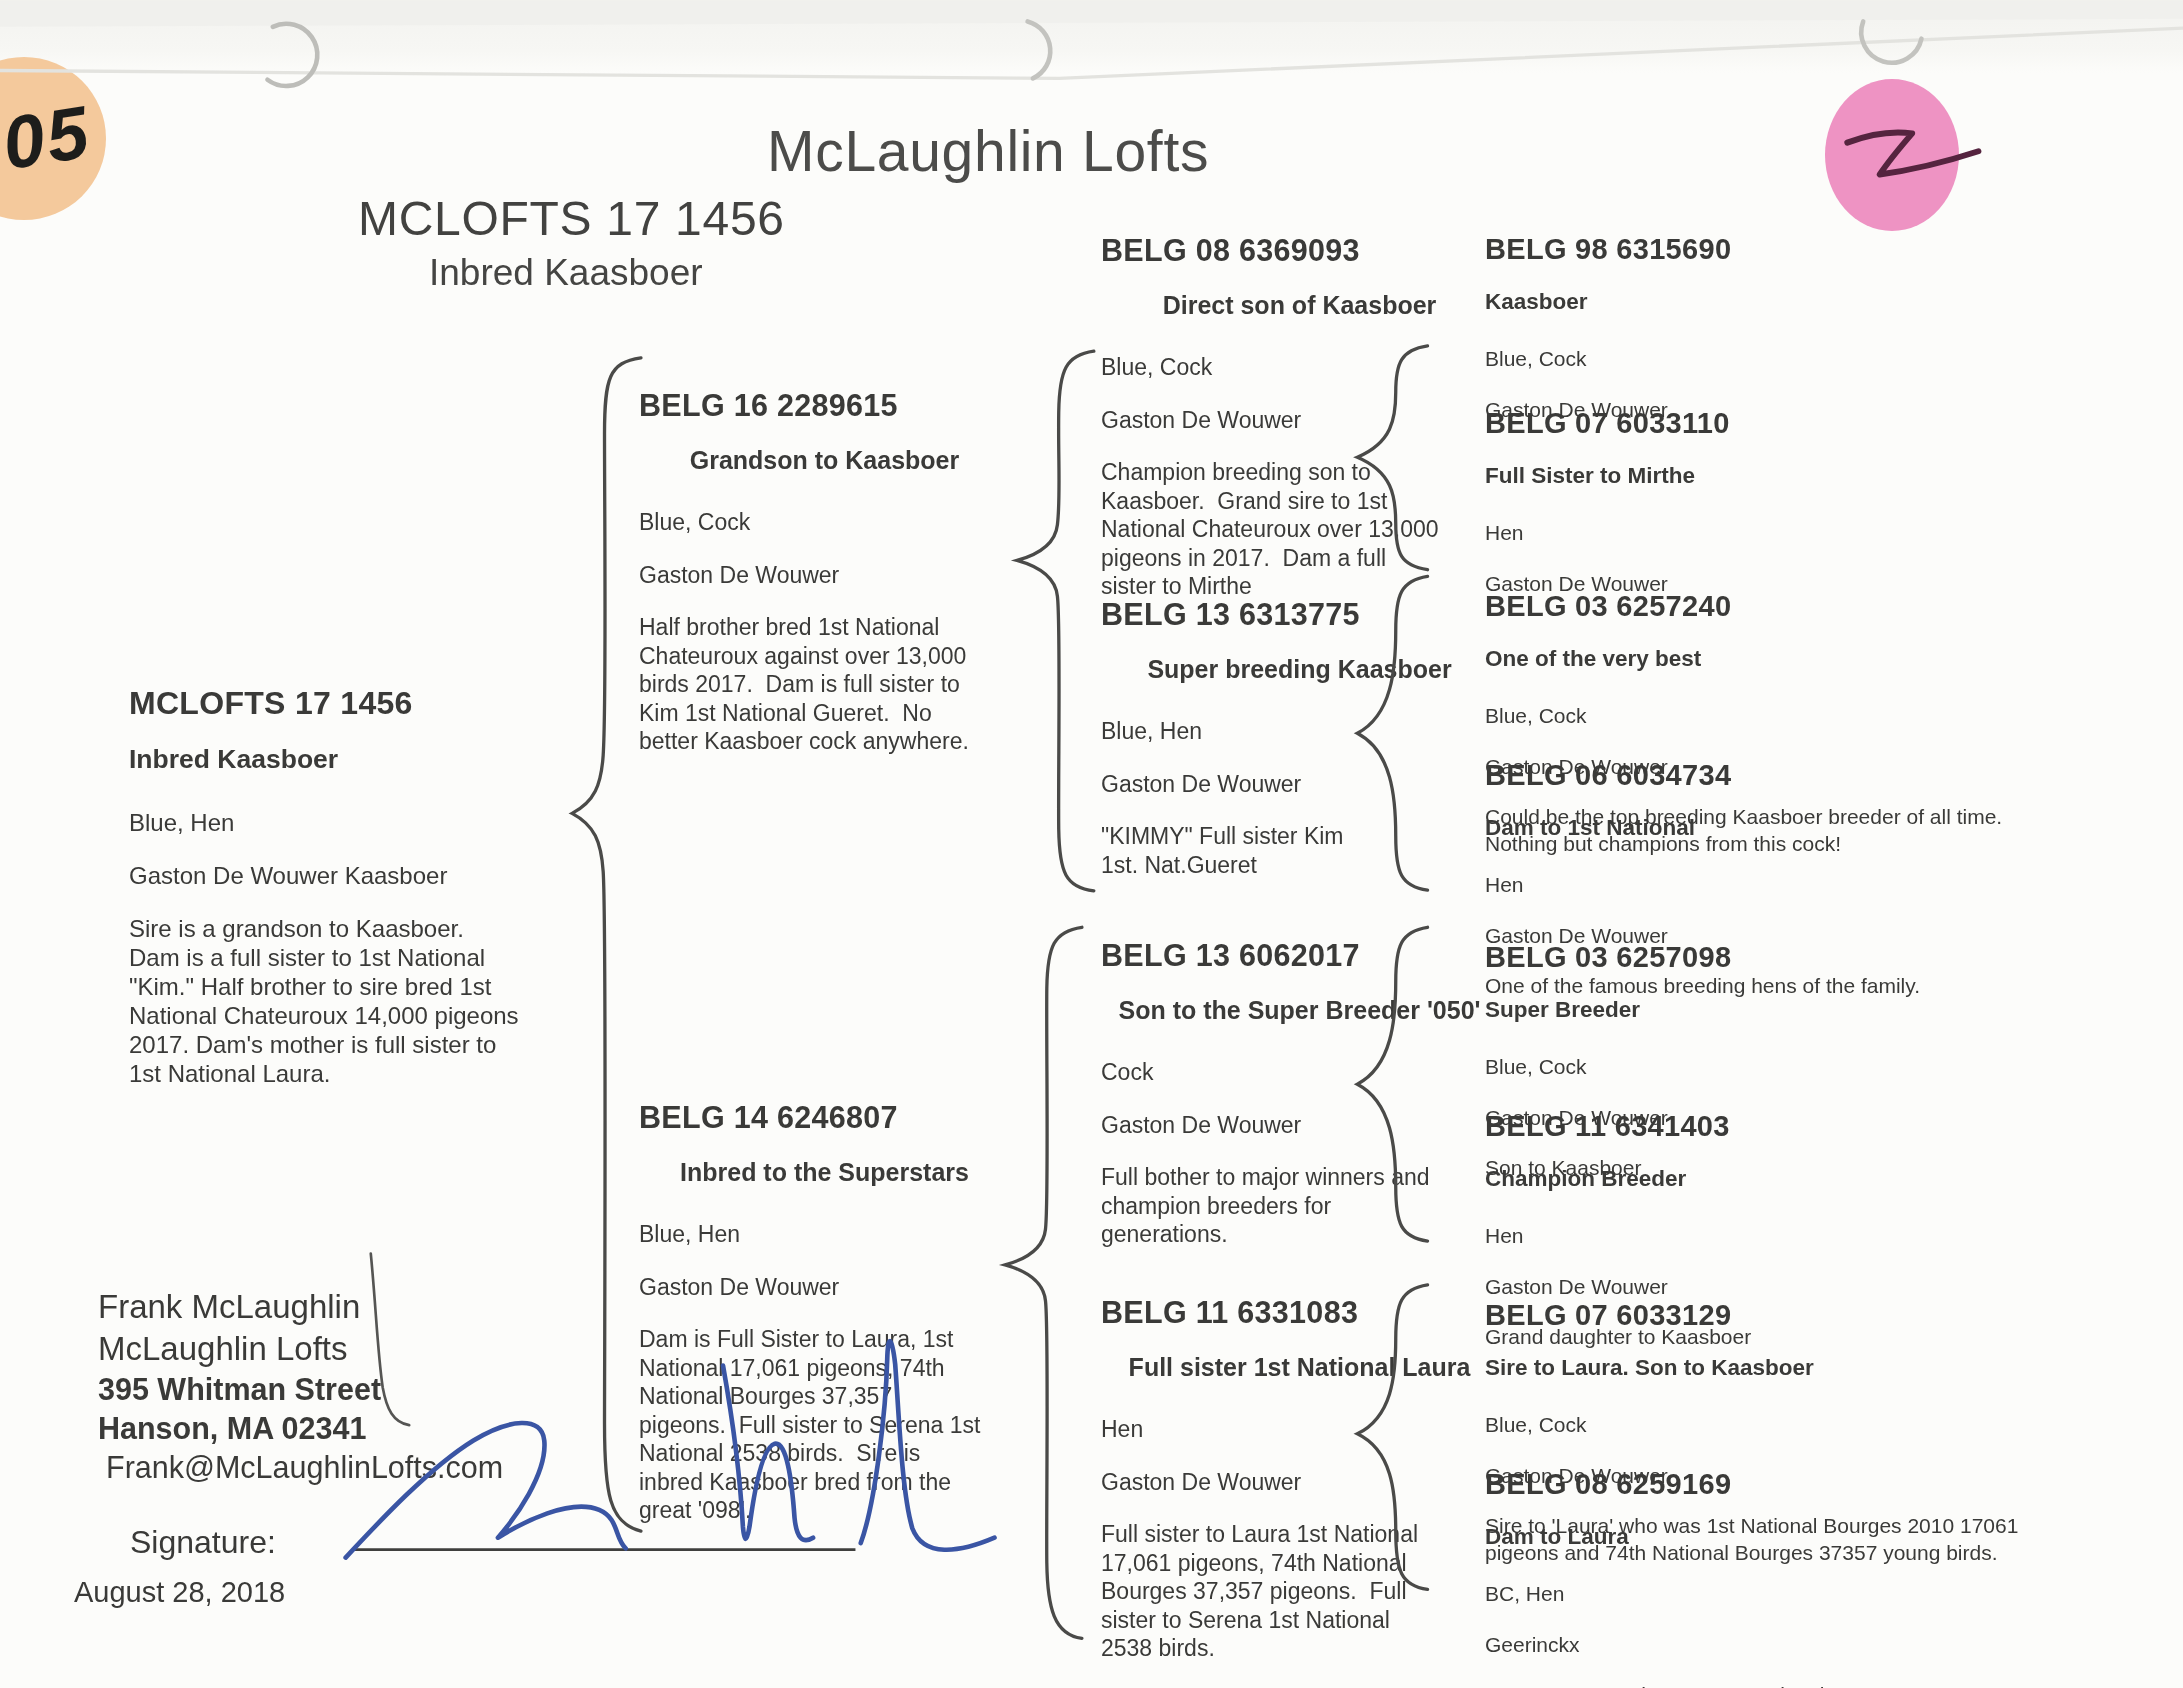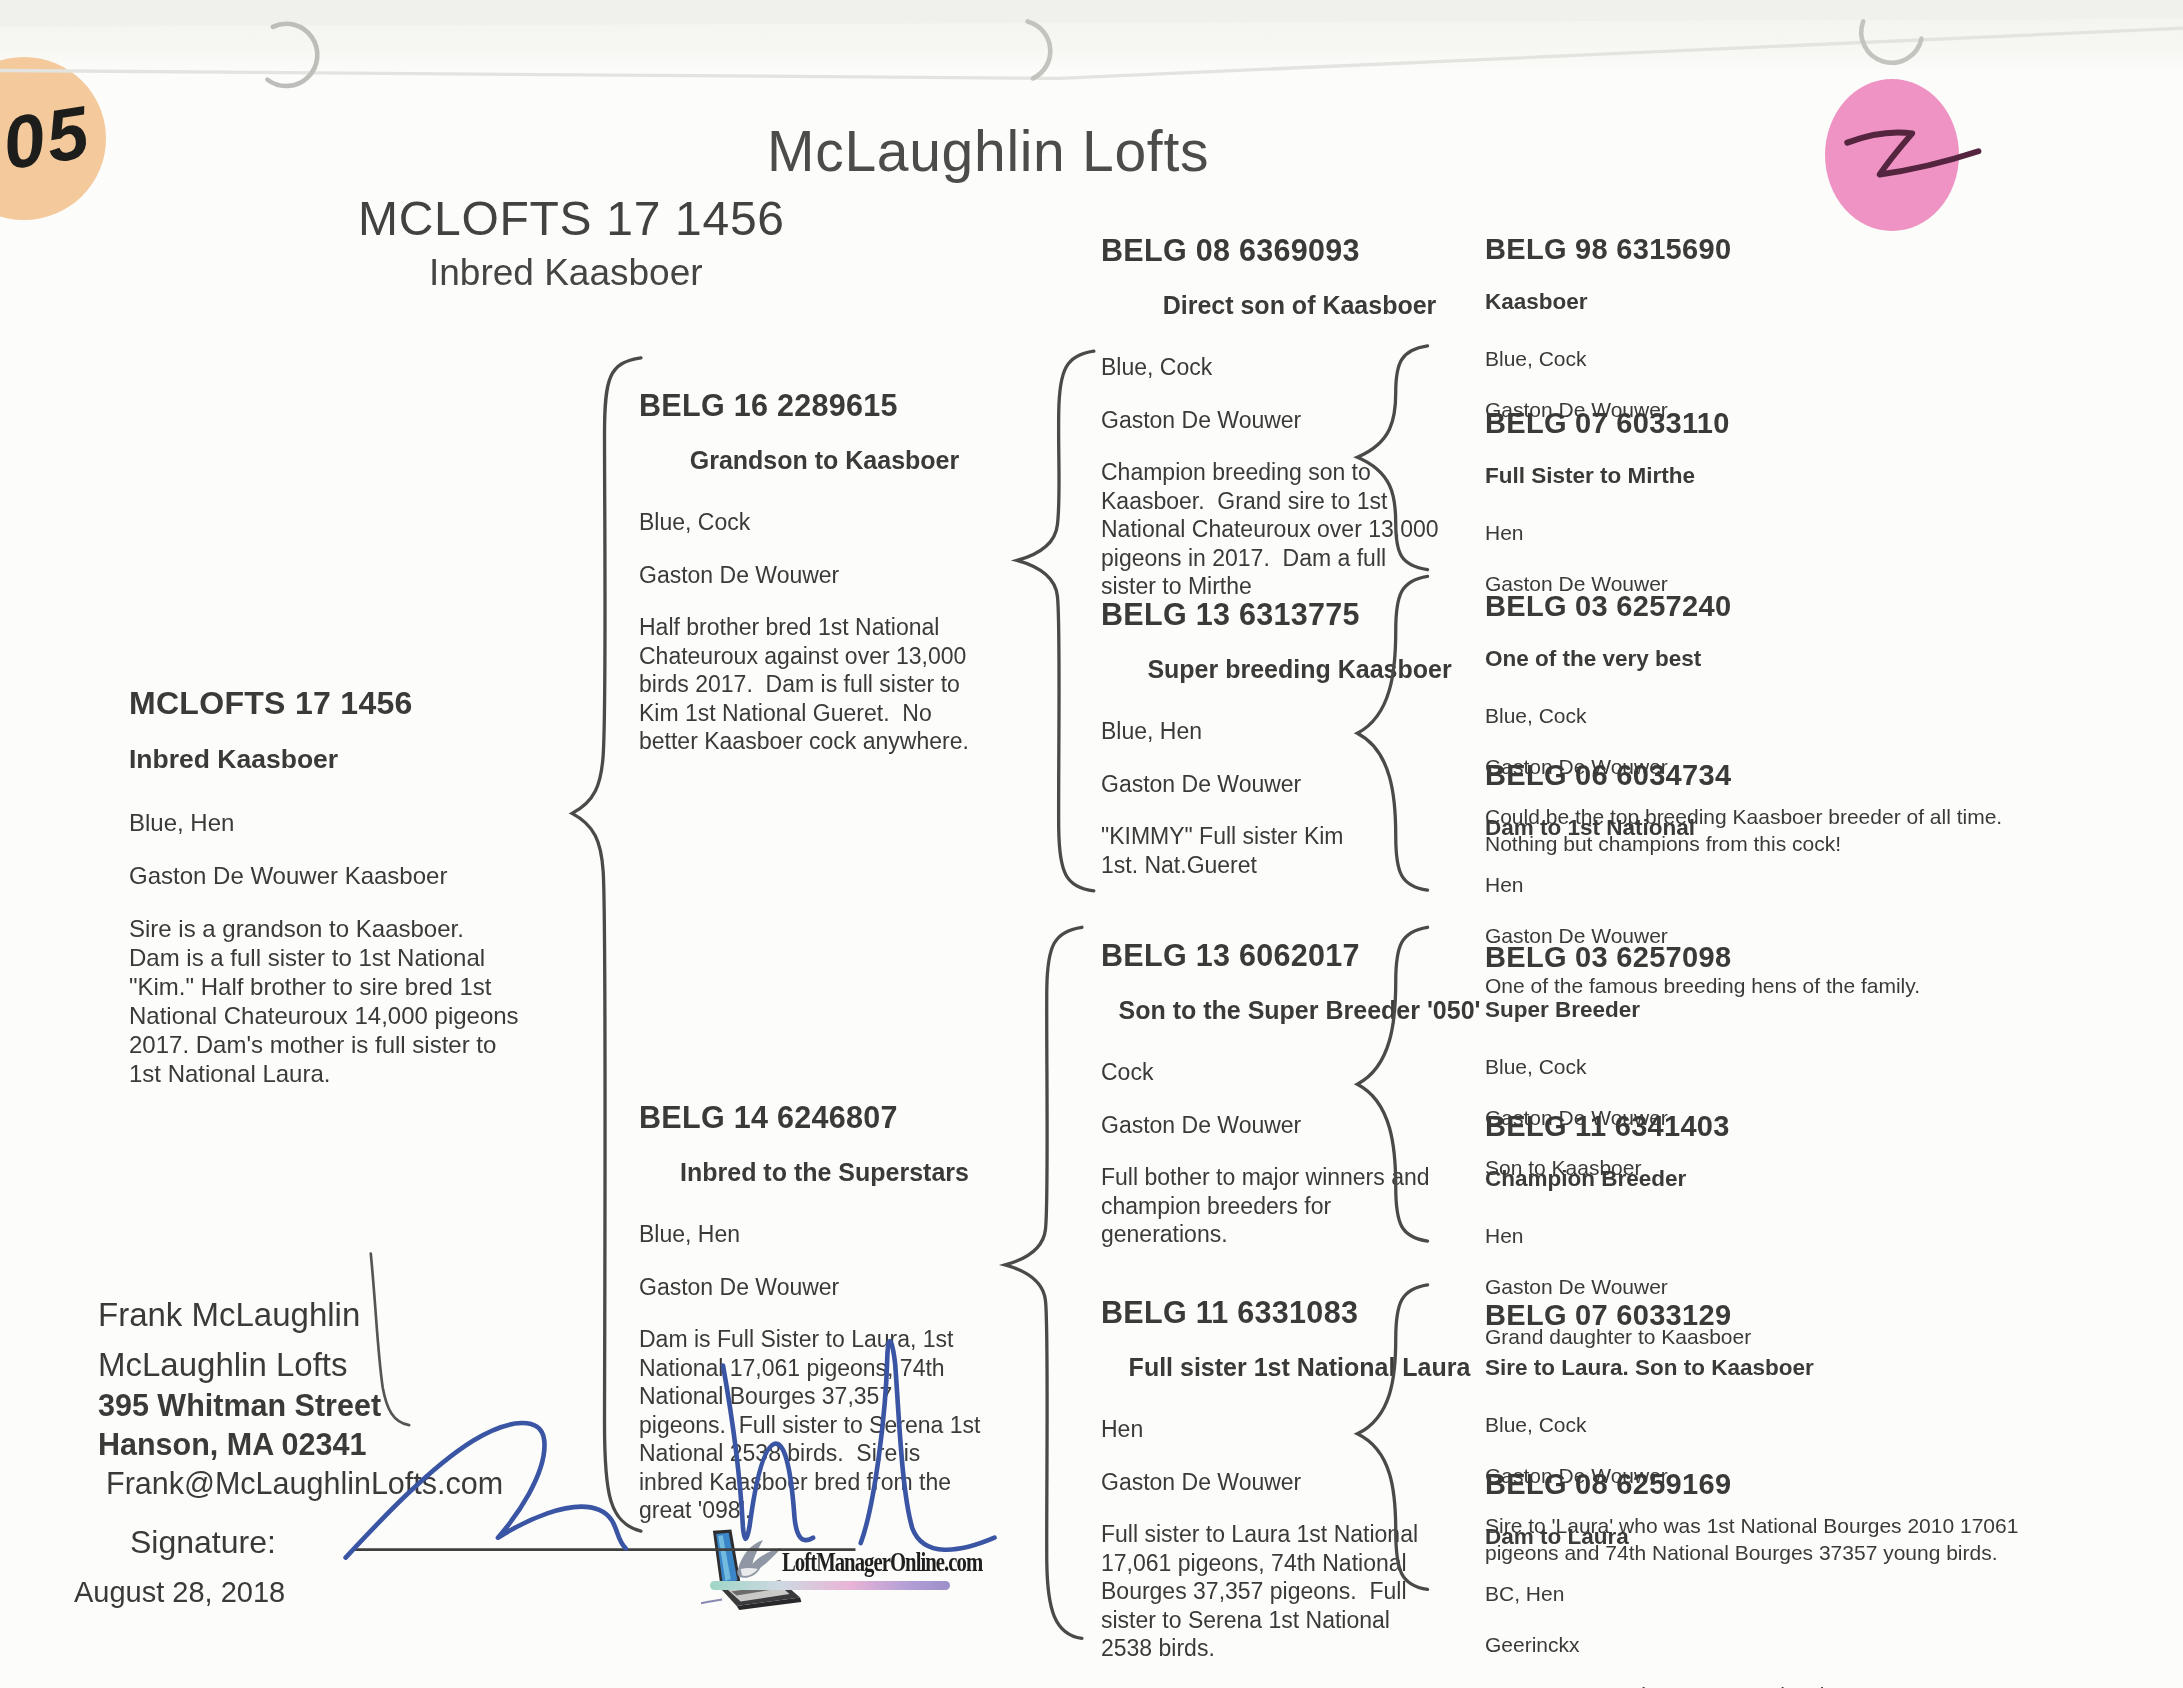--- a/index.html
+++ b/index.html
@@ -31,21 +31,21 @@
   .subj{width:477px;}
   .c2 .bname,.c3 .bname{font-size:25px;line-height:29px;text-align:center;}
   .c2 .line,.c2 .desc,.c3 .line,.c3 .desc{font-size:23px;line-height:28.5px;}
   .c2{width:371px;} .c3{width:397px;}
   .c4 .ring{font-size:29px;line-height:32px;}
   .c4 .bname{font-size:22.5px;line-height:25px;margin-bottom:8px;}
   .c4 .line,.c4 .desc{font-size:21px;line-height:26.5px;}
   .c4{width:702px;}
   
   .contact{position:absolute;left:98px;top:1286px;}
-  .contact .big{font-size:33px;line-height:42px;margin-top:8px;}
+  .contact .big{font-size:33px;line-height:42px;}
   .contact .med{font-size:30.5px;line-height:39px;font-weight:bold;}
   .contact .email{font-size:30.5px;line-height:39px;padding-left:8px;}
   .sig-label{position:absolute;left:130px;top:1516px;font-size:32px;margin-top:8px;}
   .date-line{position:absolute;left:74px;top:1576px;font-size:29px;}
   
   .logo{position:absolute;left:701px;top:1523px;width:344px;height:99px;}
   .logo-bar{position:absolute;left:9.3px;top:58px;width:240px;height:8.6px;border-radius:4.6px;
             background:linear-gradient(90deg,#9fd6c6 0%,#cfd8e2 30%,#e9b4d6 58%,#b49fd6 82%,#9c8fca 100%);}
   .logo-text{position:absolute;left:81px;top:22.5px;font-family:"Liberation Serif", serif;
              font-weight:bold;font-size:28px;color:#1f1f1f;letter-spacing:-1.3px;
@@ -211,36 +211,20 @@
   <div class="contact">
     <div class="big">Frank McLaughlin</div>
     <div class="big">McLaughlin Lofts</div>
     <div class="med">395 Whitman Street</div>
     <div class="med">Hanson, MA 02341</div>
     <div class="email">Frank@McLaughlinLofts.com</div>
   </div>
   <div class="sig-label">Signature:</div>
   <div class="date-line">August 28, 2018</div>
 
-  <div class="logo">
-    <svg class="abs" style="left:0;top:5.3px;" width="109" height="86" viewBox="0 0 165 130">
-      <path d="M0,114 C12,111 22,110 32,108" stroke="#8a8ab0" stroke-width="3" fill="none"></path>
-      <polygon points="18,4 46,2 60,84 30,92" fill="#2e2e30"></polygon>
-      <polygon points="23,9 42,7 55,79 33,85" fill="#3a86c8"></polygon>
-      <polygon points="26,12 33,11 45,77 37,80" fill="#7cc3e2" opacity="0.85"></polygon>
-      <polygon points="30,92 120,79 150,105 54,118" fill="#3a3a3c"></polygon>
-      <polygon points="40,93 114,82 134,100 60,111" fill="#c9c9c7"></polygon>
-      <polygon points="46,96 110,86 116,92 54,102" fill="#6b6b6b"></polygon>
-      <polygon points="54,118 150,105 152,112 58,124" fill="#28282a"></polygon>
-      <path d="M56,62 C62,40 76,24 94,18 C85,34 80,44 78,54 C92,40 108,32 122,30 C110,43 99,53 90,60 C84,72 70,78 58,74 C54,70 54,66 56,62 Z" fill="#8e97a3"></path>
-      <path d="M60,62 C68,60 78,60 86,62 C80,70 70,74 62,72 Z" fill="#e8eaec"></path>
-    </svg>
-    <div class="logo-bar"></div>
-    <div class="logo-text">LoftManagerOnline.com</div>
-  </div>
 
   <svg class="overlay" width="2183" height="1689" viewBox="0 0 3297 2550">
     <path d="M0,40 L3297,28 L3297,0 L0,0 Z" fill="#f0f0ed"></path>
     <path d="M0,106 L1600,118 L3297,42" stroke="#e3e3df" stroke-width="5" fill="none"></path>
 
     <path d="M 412,40 A 47,47 0 1 1 404,120" stroke="#bdbdb9" stroke-width="7" fill="none" stroke-linecap="round"></path>
     <path d="M 1552,32 A 46,46 0 0 1 1560,118" stroke="#c3c3bf" stroke-width="7" fill="none" stroke-linecap="round"></path>
     <path d="M 2814,32 A 46,46 0 1 0 2902,58" stroke="#c3c3bf" stroke-width="7" fill="none" stroke-linecap="round"></path>
 
     <path d="M 2790,215 C 2824,202 2858,197 2888,201 C 2869,223 2851,245 2839,263 C 2892,256 2942,243 2988,228" stroke="#55243f" stroke-width="9" fill="none" stroke-linecap="round" stroke-linejoin="round"></path>

